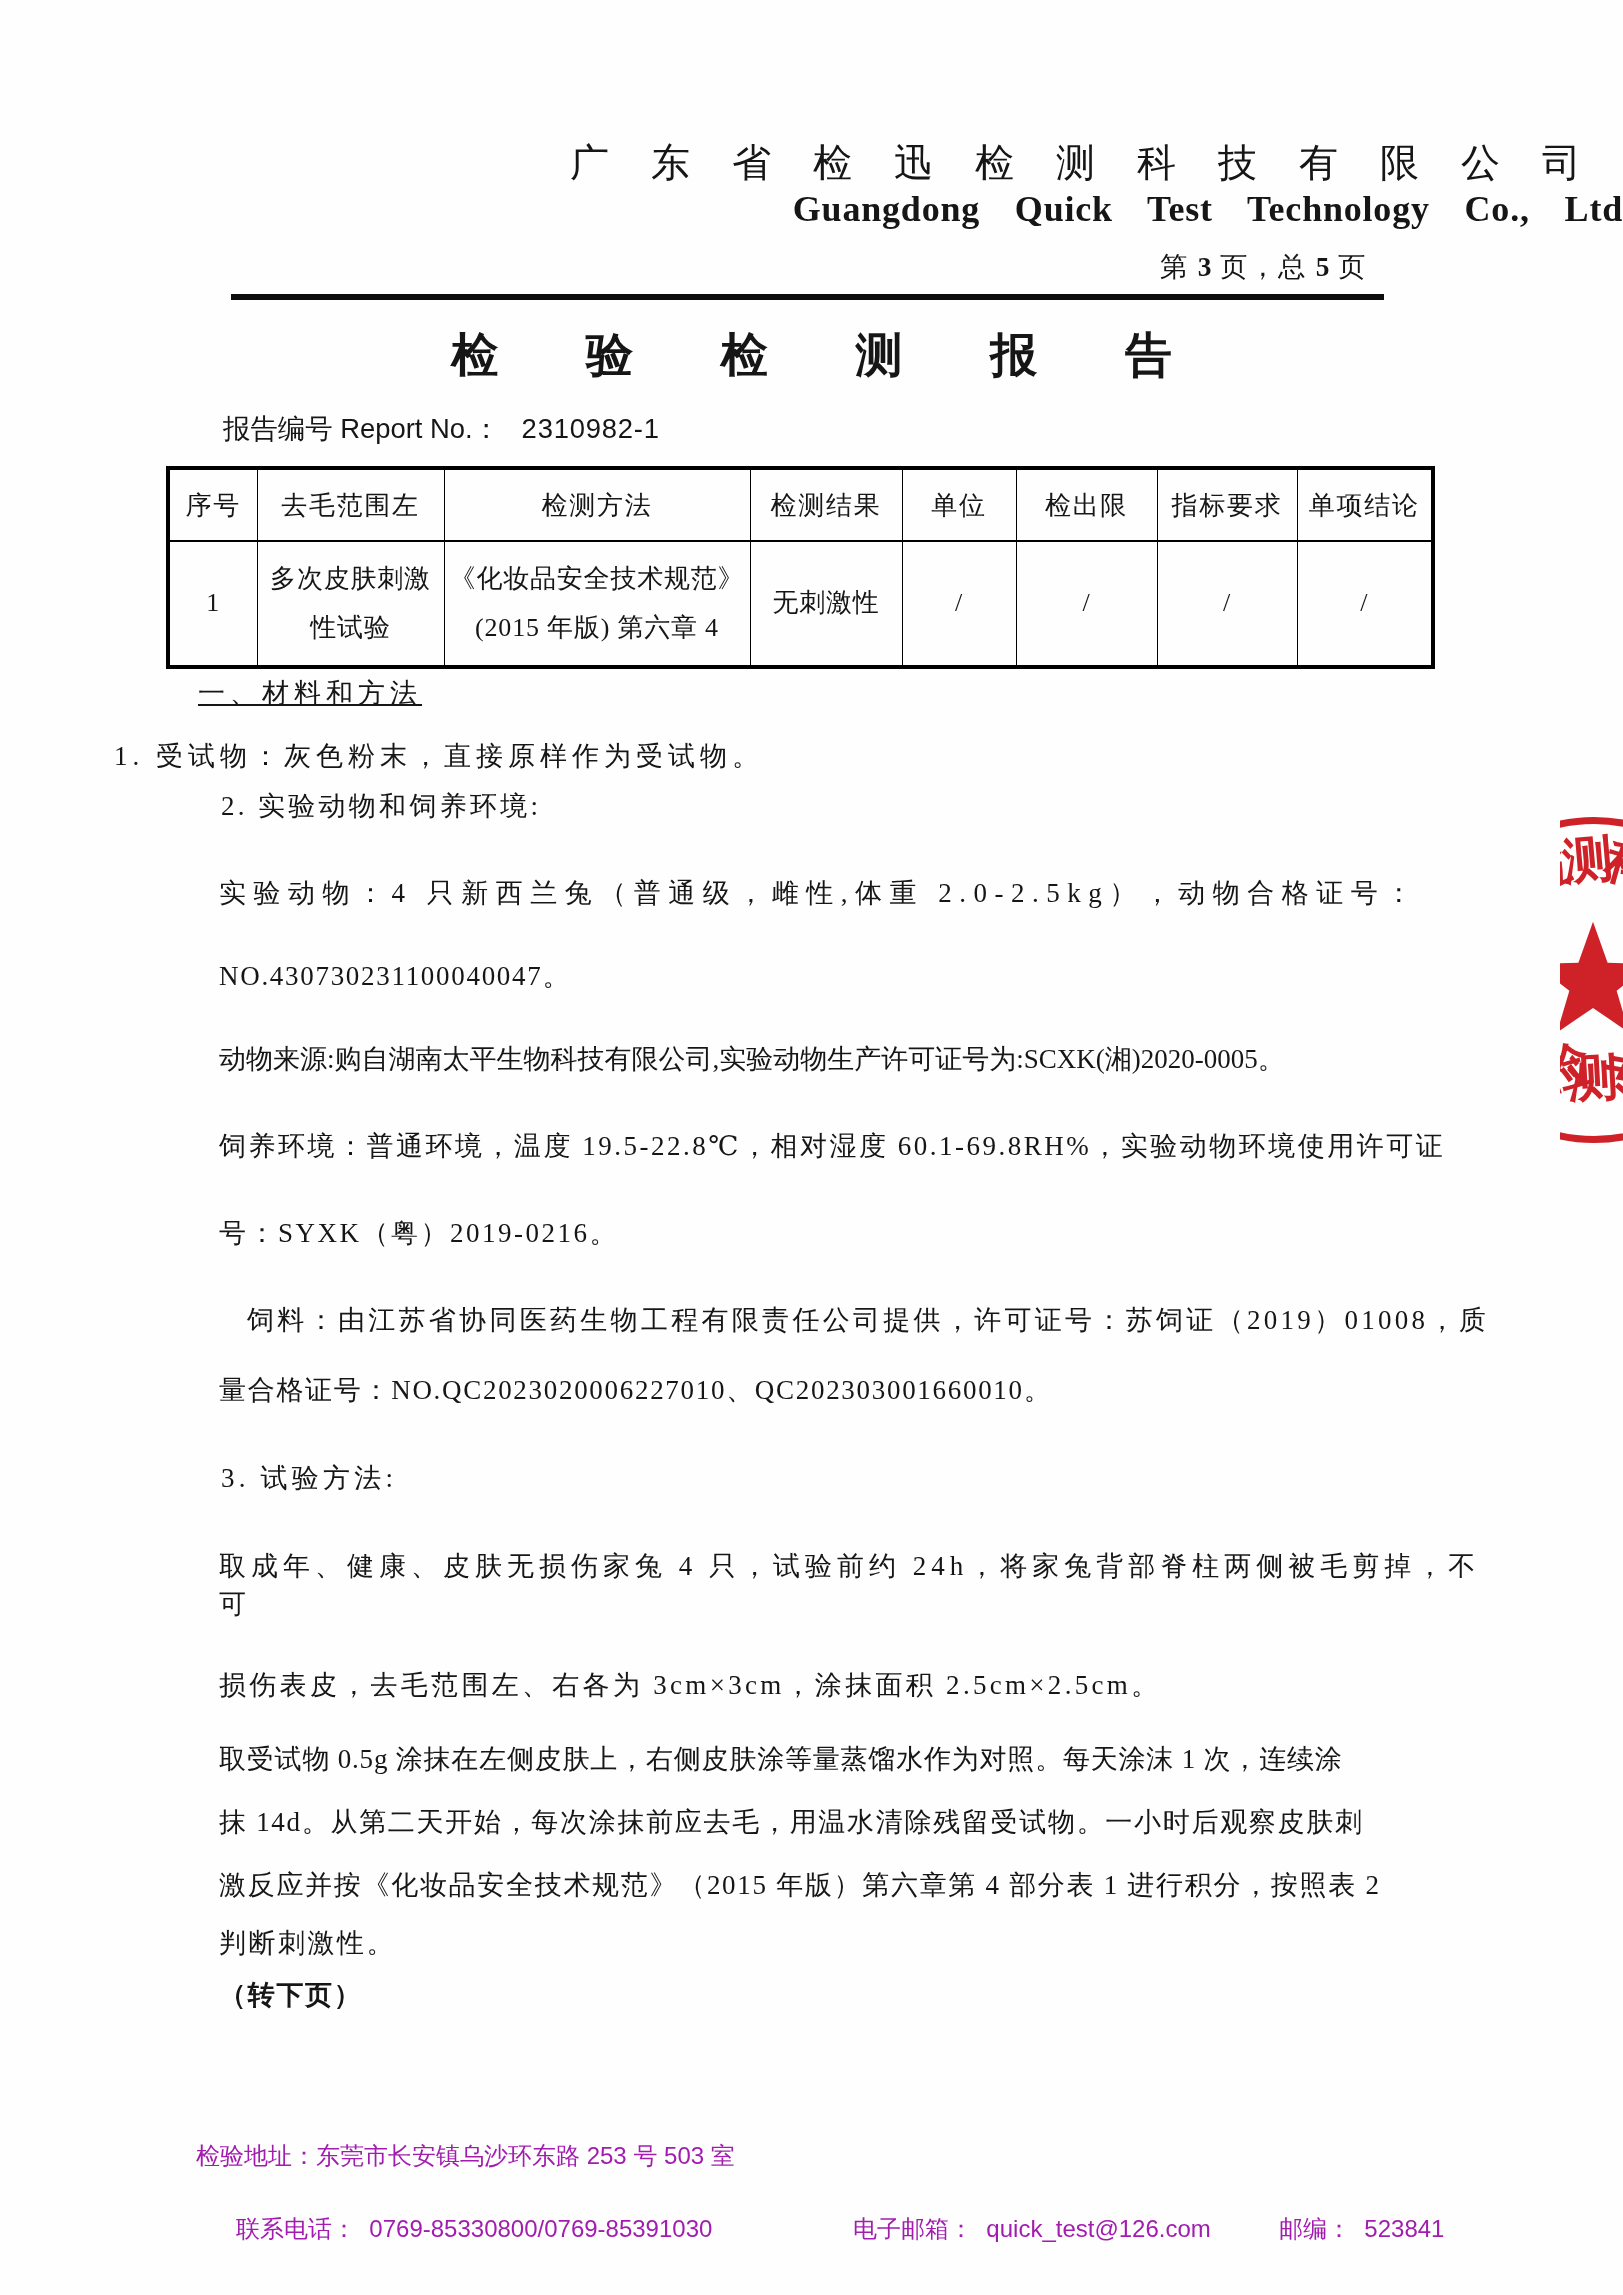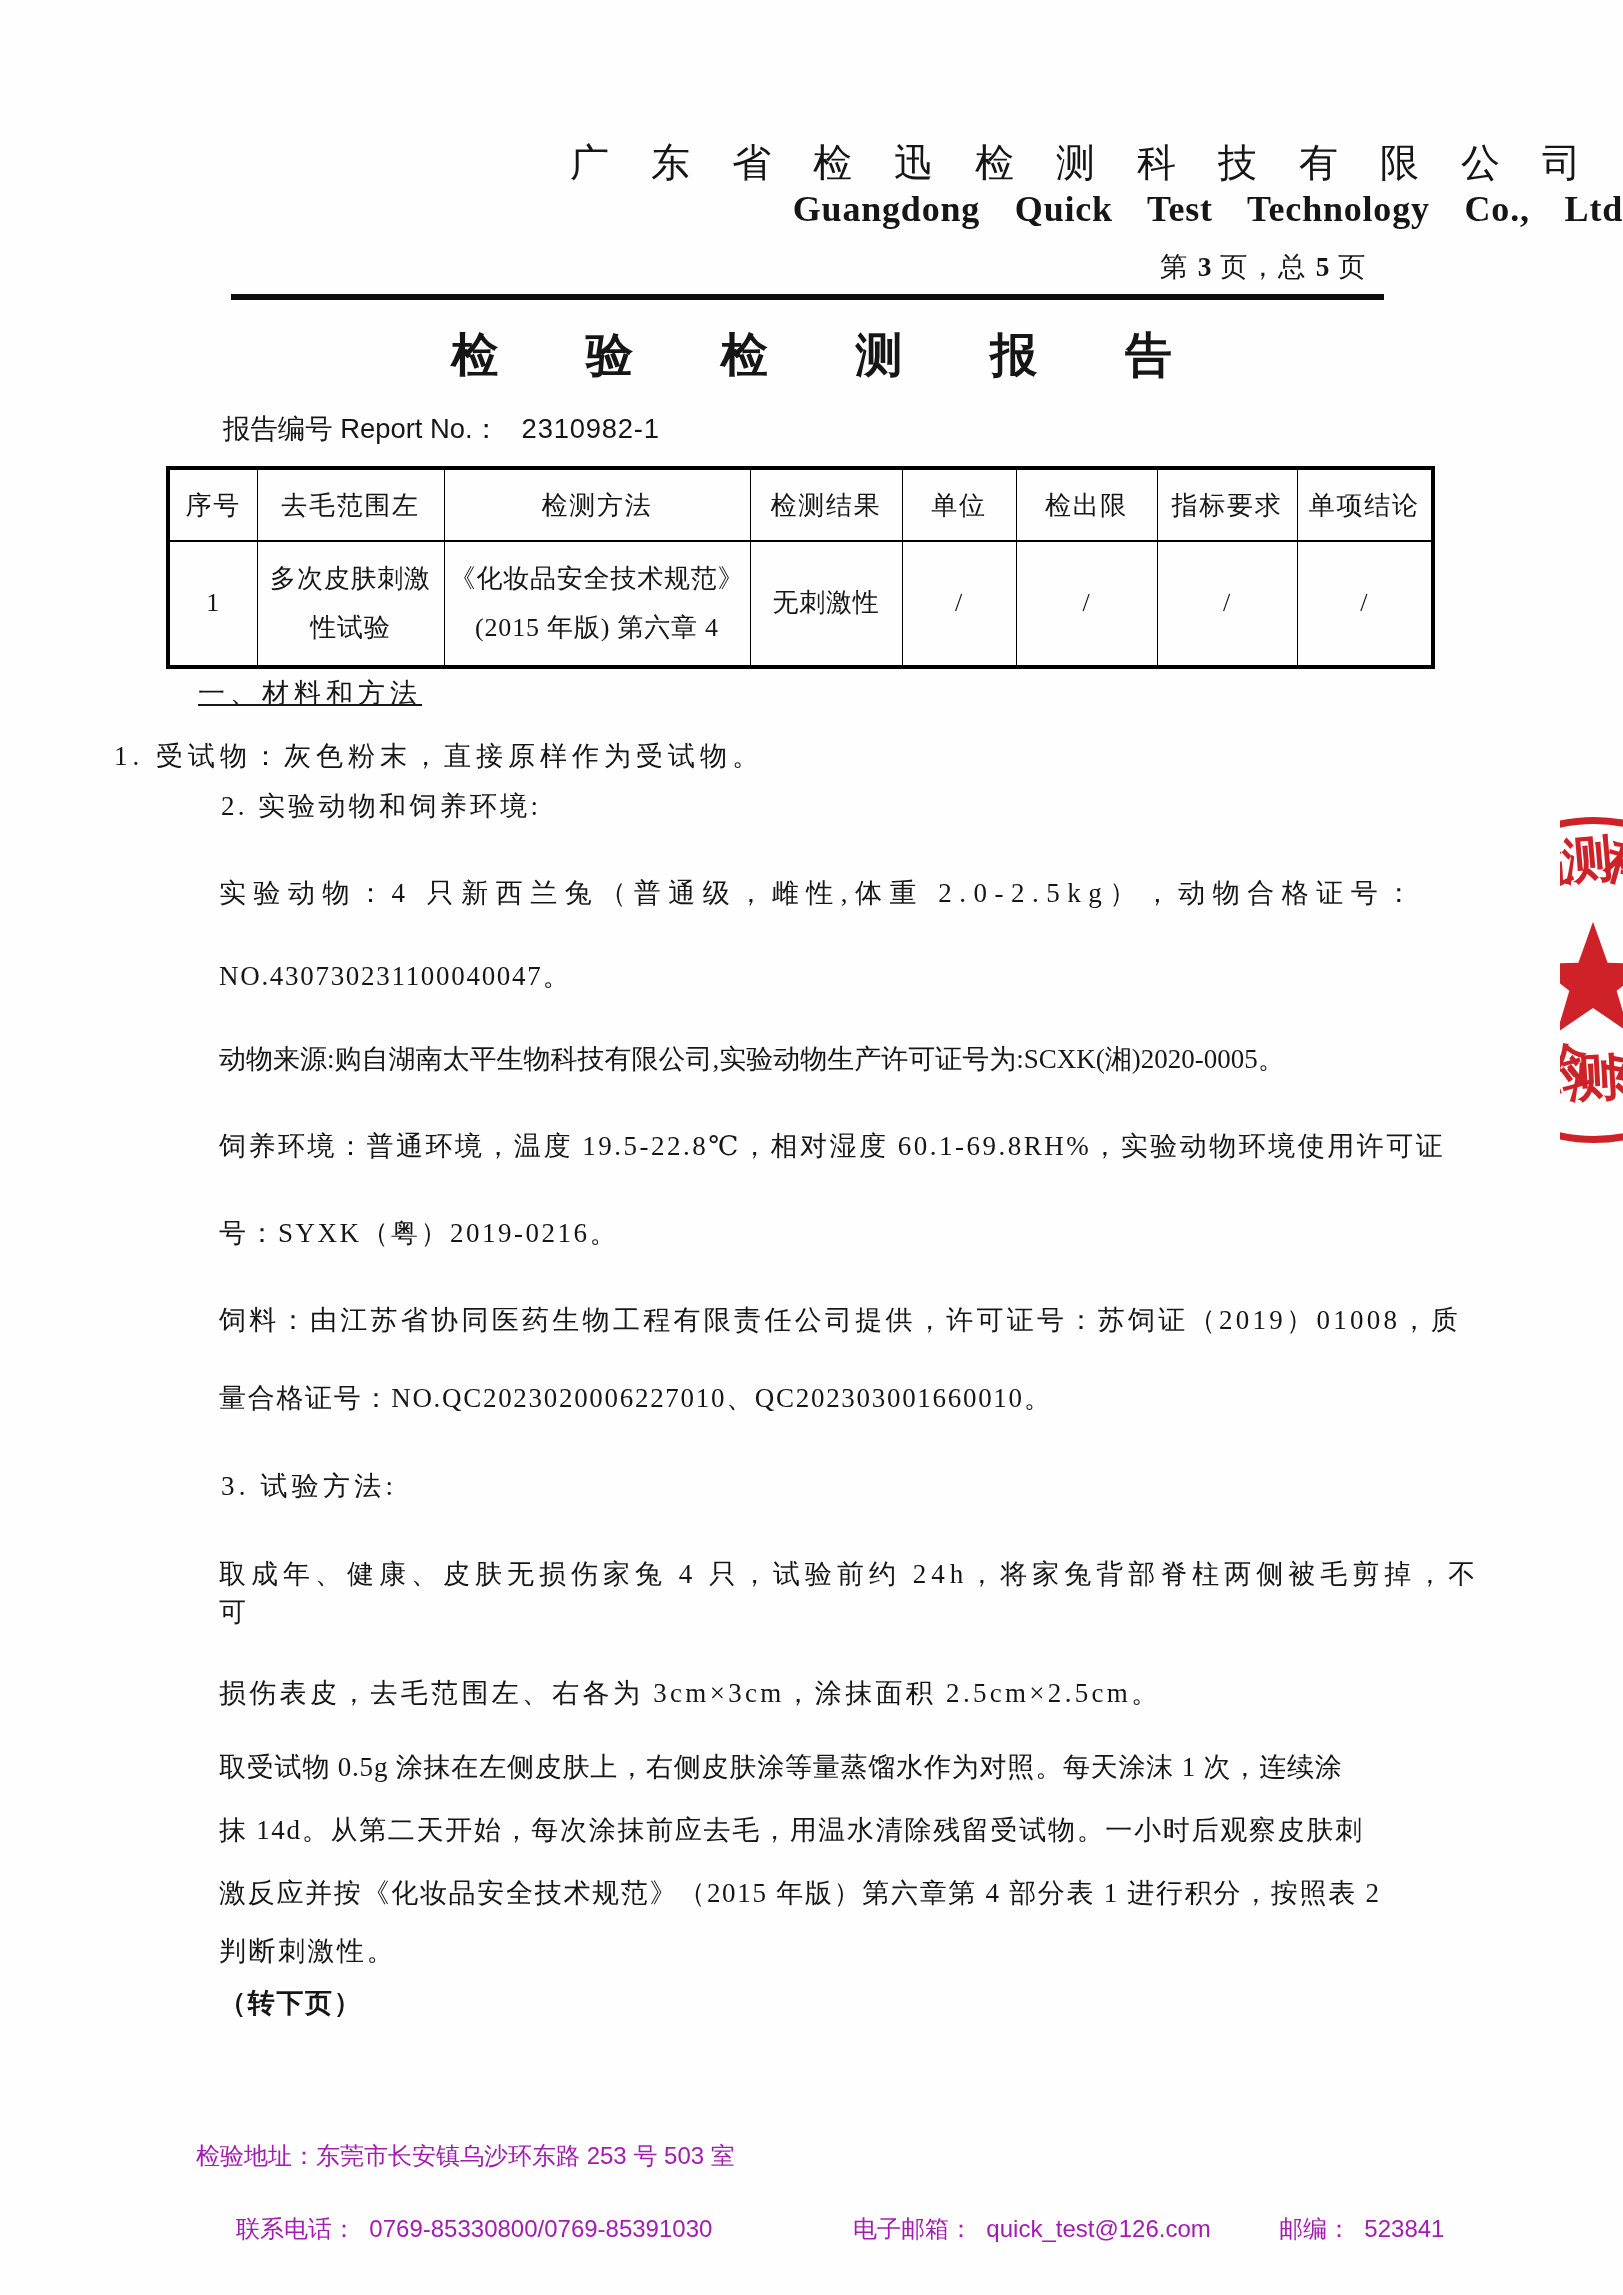--- a/index.html
+++ b/index.html
@@ -32,21 +32,21 @@
   .body-text{position:absolute;top:674px;left:0;width:1489px;}
   .bp{font-size:27px;line-height:38px;padding-left:219px;letter-spacing:1.7px;white-space:pre-wrap;}
   .p1{padding-left:198px;letter-spacing:5px;margin-bottom:25px;text-decoration:underline;}
   .p2{padding-left:114px;letter-spacing:5px;margin-bottom:12px;}
   .p3{padding-left:221px;letter-spacing:3.3px;margin-bottom:49px;}
   .p4{letter-spacing:7.5px;margin-bottom:45px;}
   .p5{letter-spacing:1.7px;margin-bottom:45px;}
   .p6{letter-spacing:0;margin-bottom:49px;}
   .p7{letter-spacing:2.5px;margin-bottom:49px;}
   .p8{letter-spacing:2.5px;margin-bottom:49px;}
-  .p9{letter-spacing:3.3px;margin-bottom:40px;}
+  .p9{letter-spacing:3.3px;margin-bottom:32px;text-align:right;}
   .p10{letter-spacing:1.7px;margin-bottom:50px;}
   .p11{padding-left:221px;letter-spacing:4.2px;margin-bottom:50px;}
   .p12{letter-spacing:5px;margin-bottom:43px;}
   .p13{letter-spacing:3.3px;margin-bottom:36px;}
   .p14{letter-spacing:0.8px;margin-bottom:25px;}
   .p15{letter-spacing:1.7px;margin-bottom:25px;}
   .p16{letter-spacing:1.7px;margin-bottom:20px;}
   .p17{letter-spacing:2.5px;margin-bottom:14px;}
   .p18{letter-spacing:1.7px;font-weight:bold;}
   

